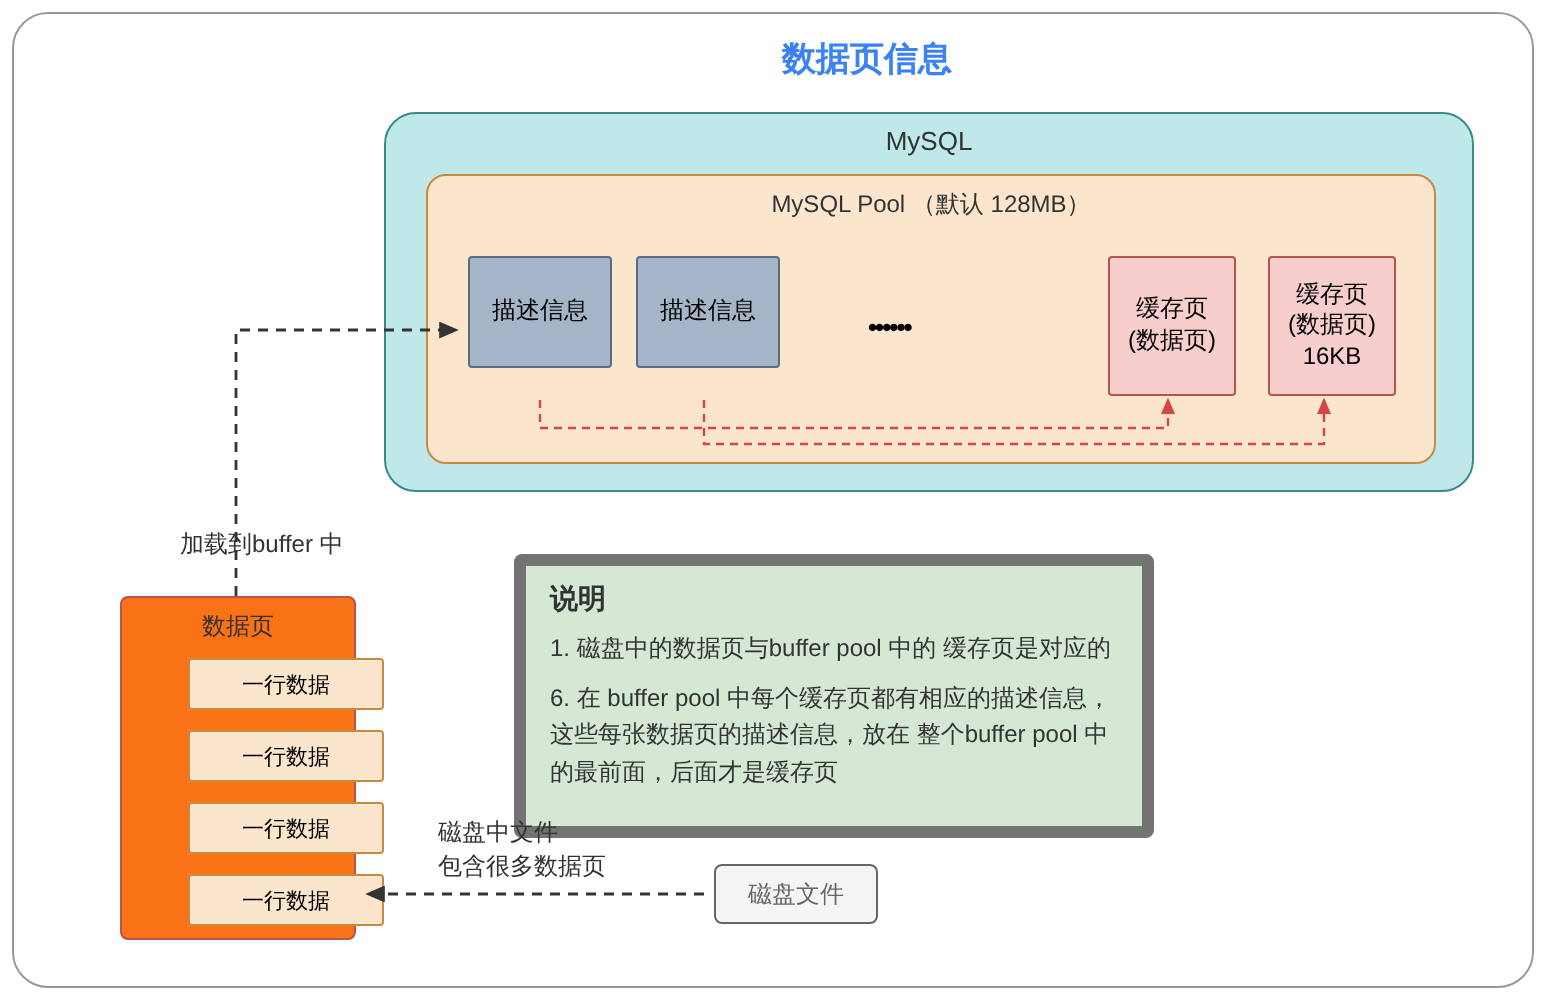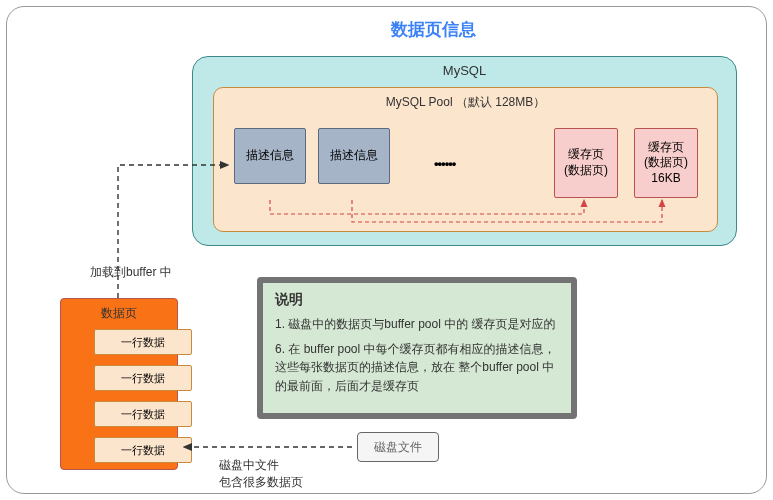--- a/index.html
+++ b/index.html
@@ -204,21 +204,21 @@
 </div>
 
 <div class="explain-box">
   <div class="explain-title">说明</div>
   <div class="explain-p">1. 磁盘中的数据页与buffer pool 中的 缓存页是对应的</div>
   <div class="explain-p">6. 在 buffer pool 中每个缓存页都有相应的描述信息，这些每张数据页的描述信息，放在 整个buffer pool 中的最前面，后面才是缓存页</div>
 </div>
 
 <div class="disk-box">磁盘文件</div>
 
-<div class="arrow-label" style="left:219px; top:457px; white-space:pre;">磁盘中文件
+<div class="arrow-label" style="left:219px; top:408px; white-space:pre;">磁盘中文件
 包含很多数据页</div>
 
 <svg class="arrows">
   <defs>
     <marker id="arr-black" markerWidth="7" markerHeight="7" refX="6" refY="3" orient="auto">
       <path d="M0,0 L7,3 L0,6 Z" fill="#333"></path>
     </marker>
     <marker id="arr-red" markerWidth="7" markerHeight="7" refX="6" refY="3" orient="auto">
       <path d="M0,0 L7,3 L0,6 Z" fill="#d64545"></path>
     </marker>

